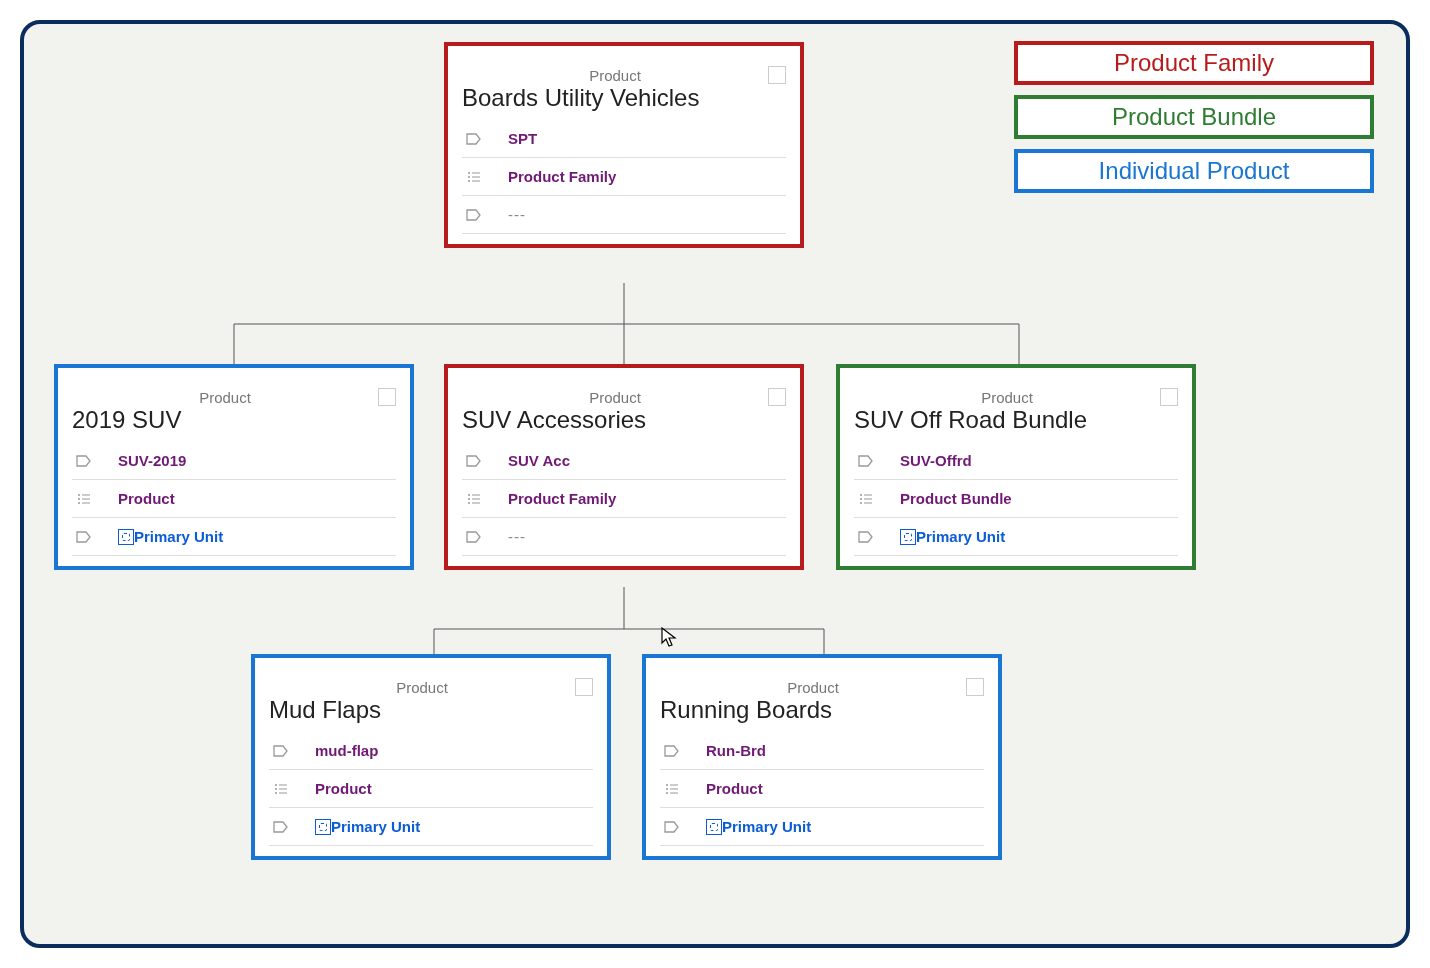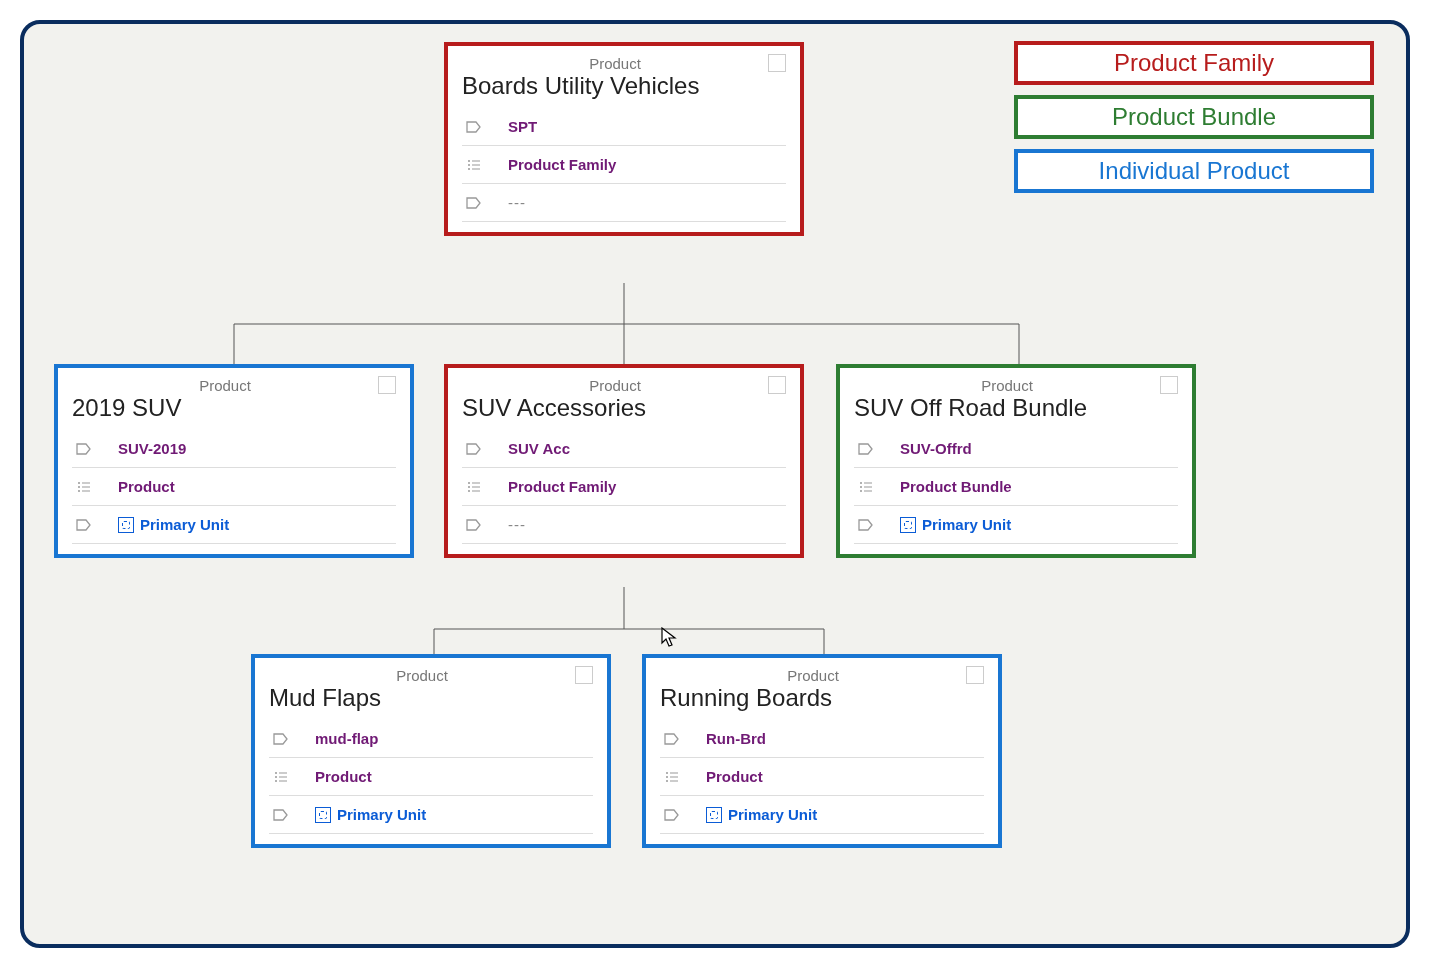--- a/index.html
+++ b/index.html
@@ -13,21 +13,21 @@
     position: relative;
     width: 1390px;
     height: 928px;
     border: 4px solid #0a2d5e;
     border-radius: 20px;
     background: #f2f2ee;
   }
   .card {
     position: absolute;
     background: #fff;
-    padding: 8px 14px 10px 14px;
+    padding: 20px 14px 10px 14px;
   }
   .card.family { border: 4px solid #b71c1c; }
   .card.bundle { border: 4px solid #2e7d32; }
   .card.product { border: 4px solid #1976d2; }
   .card-header-row {
     display: flex;
     align-items: center;
     justify-content: space-between;
     margin-bottom: 0px;
   }
@@ -68,21 +68,20 @@
     color: #701a75;
     font-weight: 600;
     margin-left: 14px;
   }
   .row-val.placeholder { color: #888; font-weight: 400; letter-spacing: 1px; }
   .unit-link {
     color: #0b5cd6;
     font-weight: 600;
     display: inline-flex;
     align-items: center;
-    gap: 6px;
     margin-left: 14px;
   }
   .unit-icon {
     width: 16px;
     height: 16px;
     border: 1.5px solid #0b5cd6;
     position: relative;
     display: inline-block;
   }
   .unit-icon::before {

